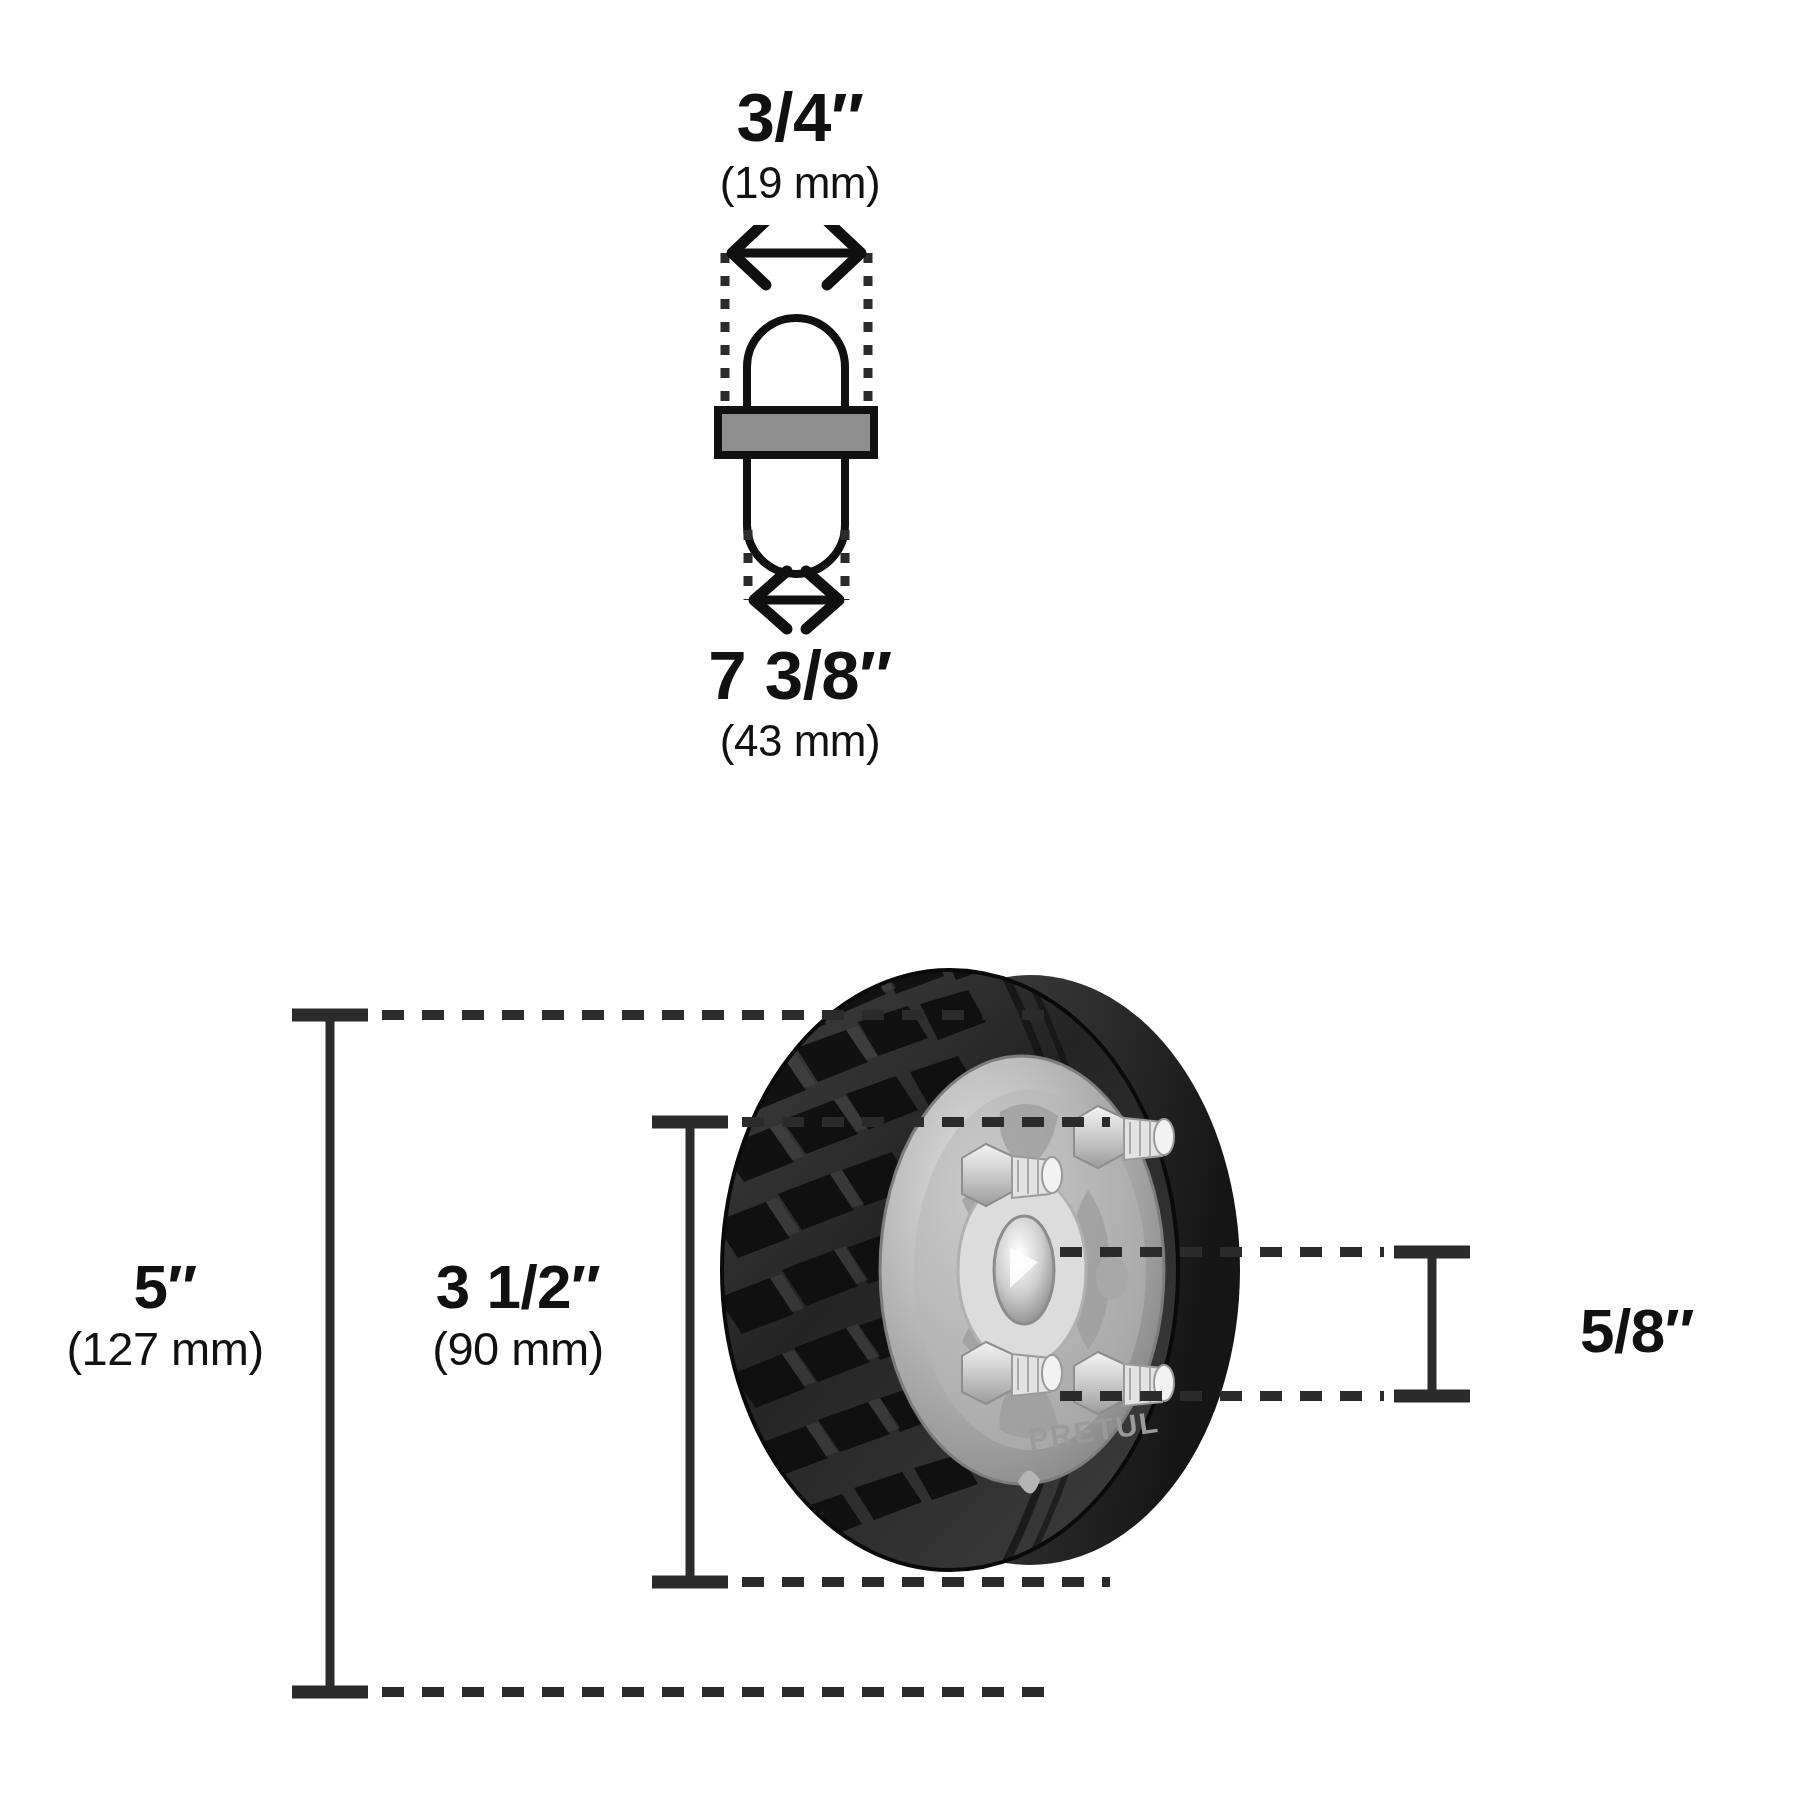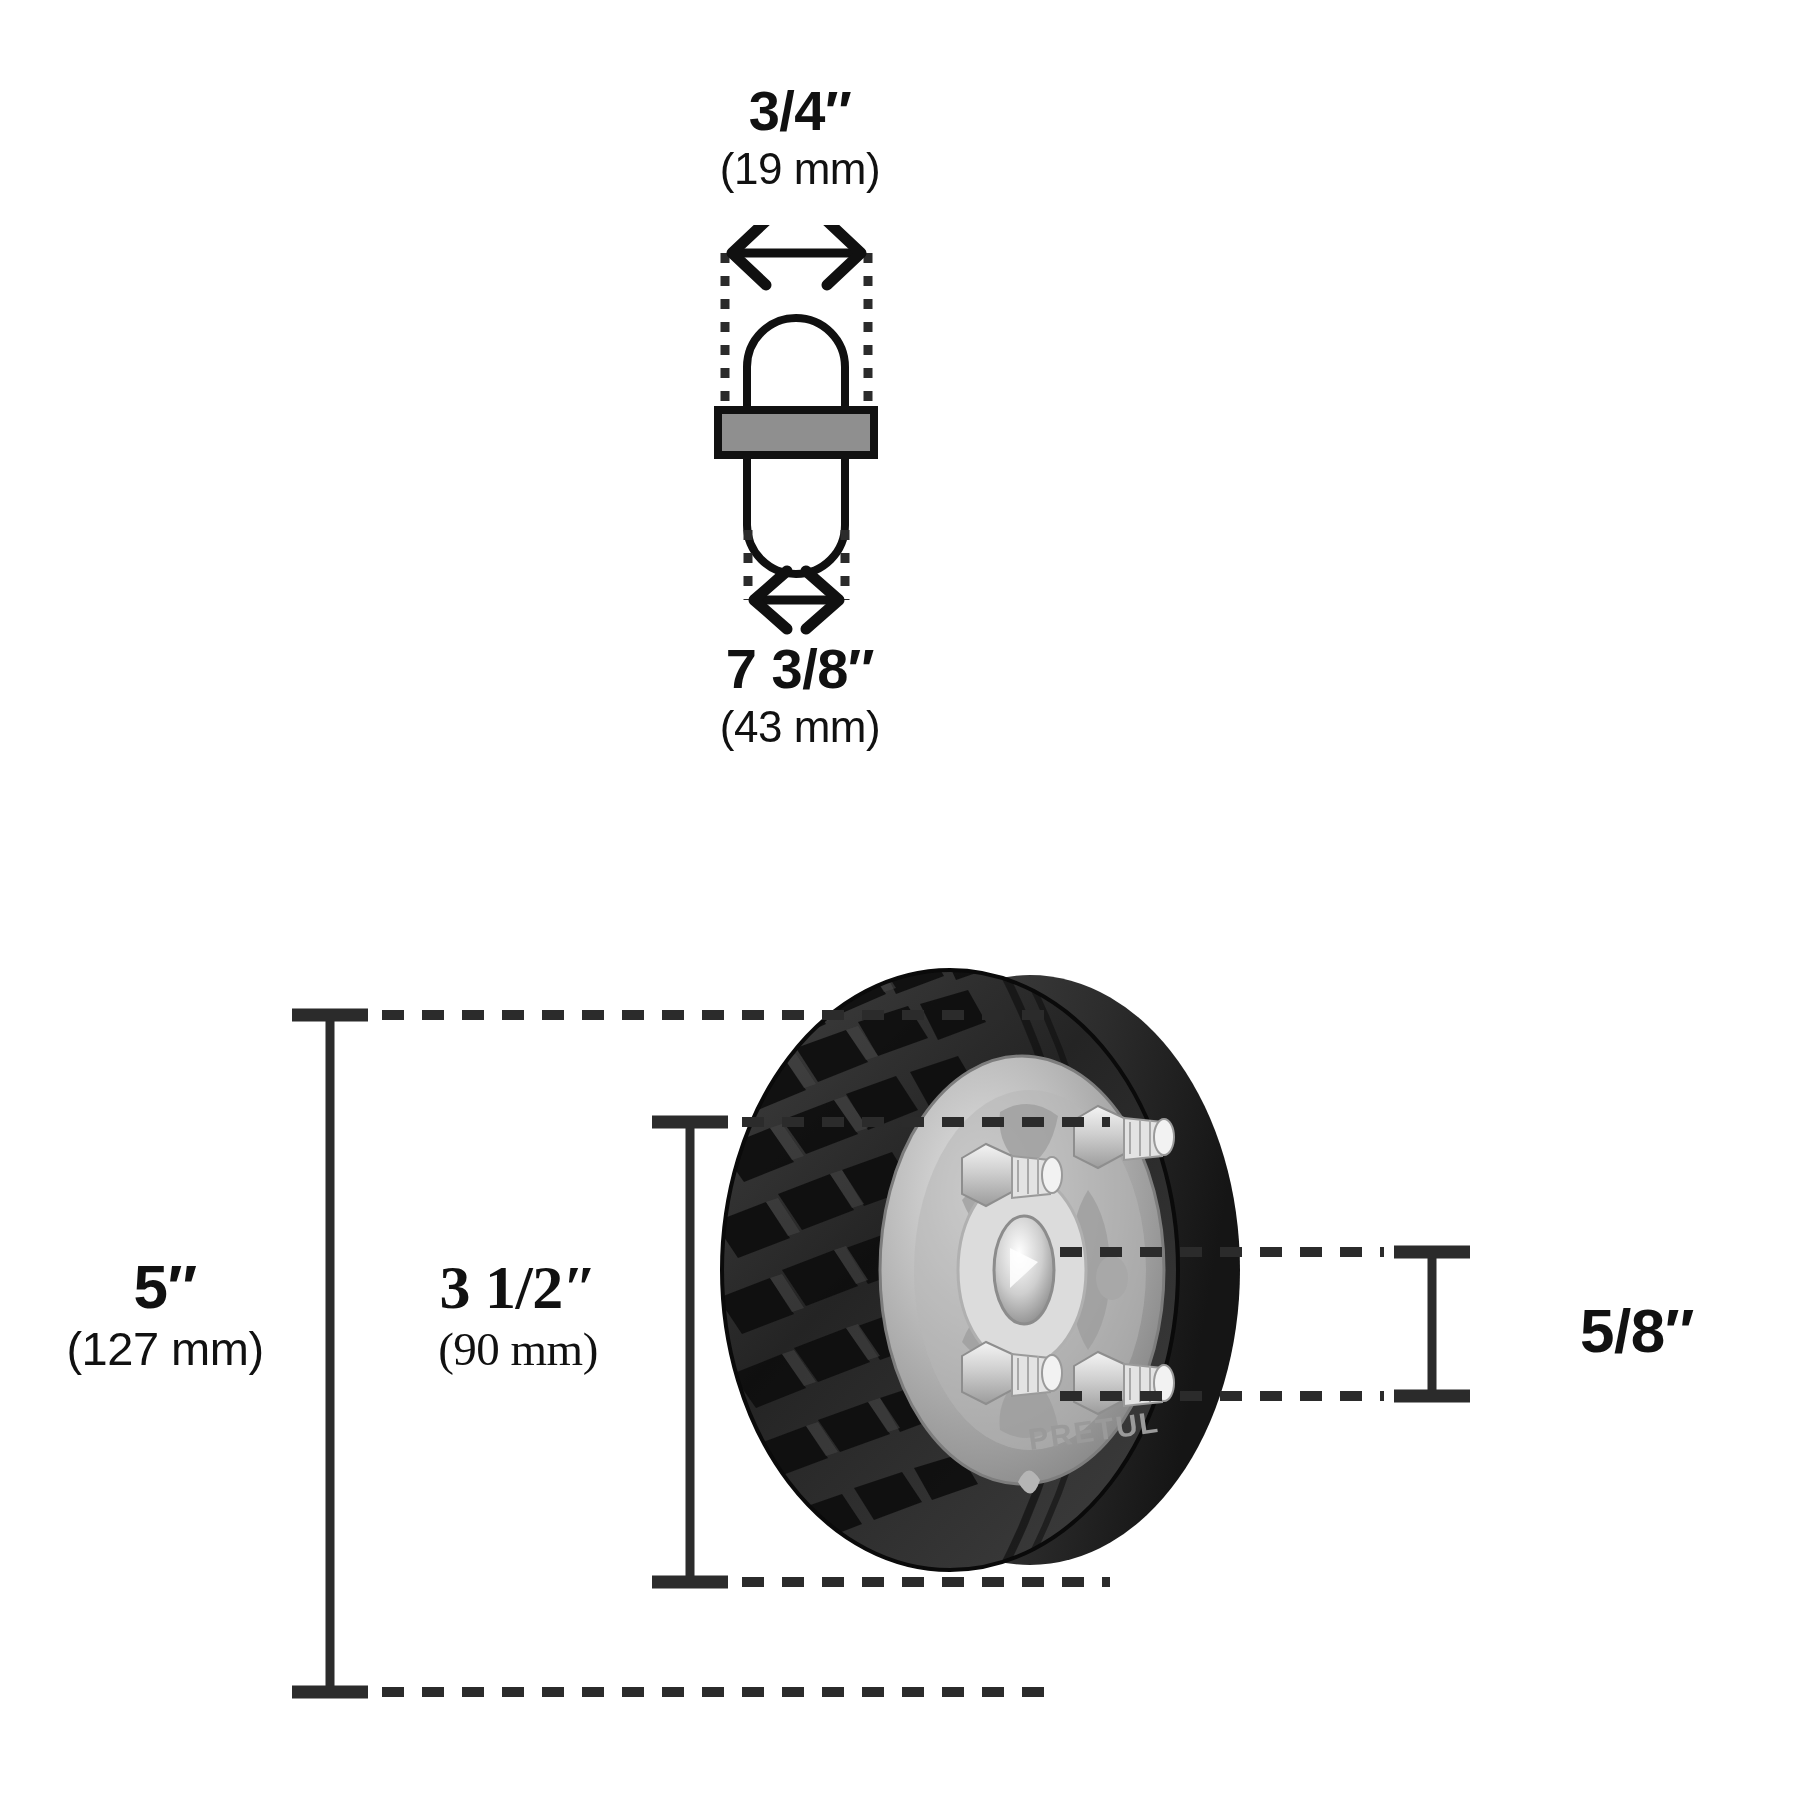--- a/index.html
+++ b/index.html
@@ -16,21 +16,21 @@
   
   .dimlabel{
     position:absolute;
     text-align:center;
     line-height:1.04;
     white-space:nowrap;
     color:#111111;
   }
   .dimlabel .imp{
     font-weight:700;
-    font-size:56px;
+    font-size:69px;
     letter-spacing:-0.5px;
     display:block;
   }
   .dimlabel .met{
     font-weight:400;
     font-size:44px;
     letter-spacing:-0.5px;
     display:block;
     margin-top:6px;
   }
@@ -268,21 +268,21 @@
       <line class="ink" x1="1394" y1="536" x2="1470" y2="536" stroke-width="13" stroke-linecap="butt"></line>
       <line class="ink" x1="1060" y1="392" x2="1384" y2="392" stroke-width="10" stroke-dasharray="22 18" stroke-linecap="butt"></line>
       <line class="ink" x1="1060" y1="536" x2="1384" y2="536" stroke-width="10" stroke-dasharray="22 18" stroke-linecap="butt"></line>
     </svg>
 
     <div class="dimlabel big" style="left:20px;top:395px;width:290px;">
       <span class="imp">5″</span>
       <span class="met">(127 mm)</span>
     </div>
 
-    <div class="dimlabel big" style="left:368px;top:395px;width:300px;font-family:Liberation Serif, serif;">
+    <div class="dimlabel big" style="left:368px;top:395px;width:300px;">
       <span class="imp">3 1/2″</span>
       <span class="met">(90 mm)</span>
     </div>
 
     <div class="dimlabel big" style="left:1492px;top:395px;width:290px;margin-top:44px;">
       <span class="imp">5/8″</span>
     </div>
   </div>
 
 </div>

